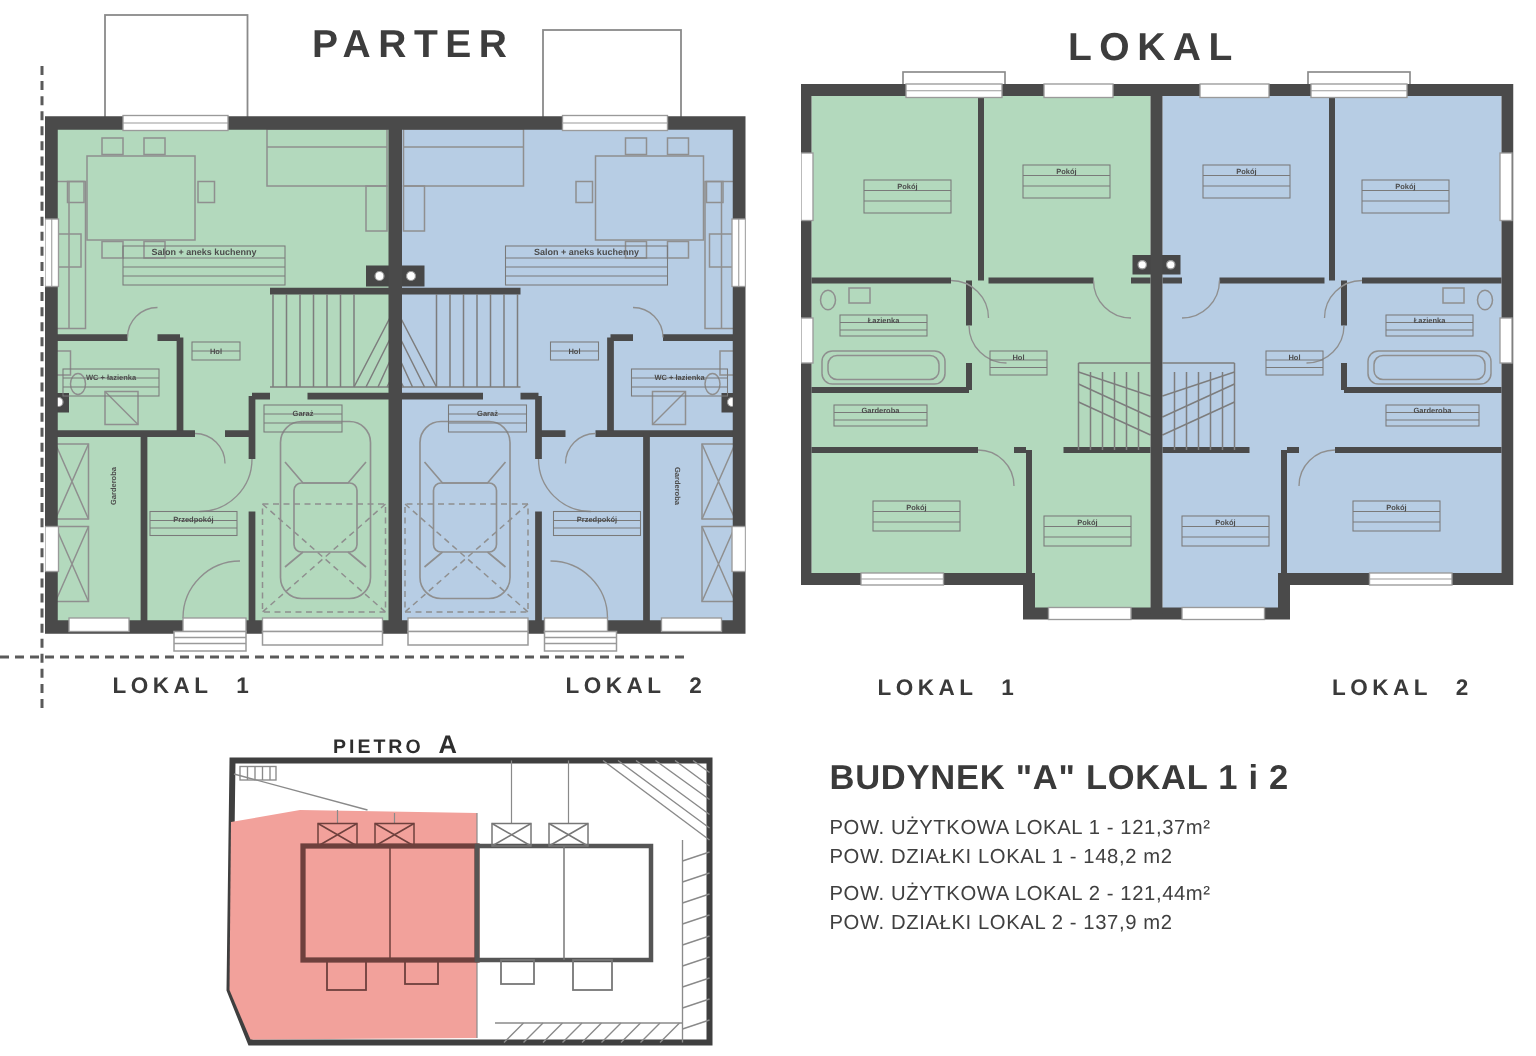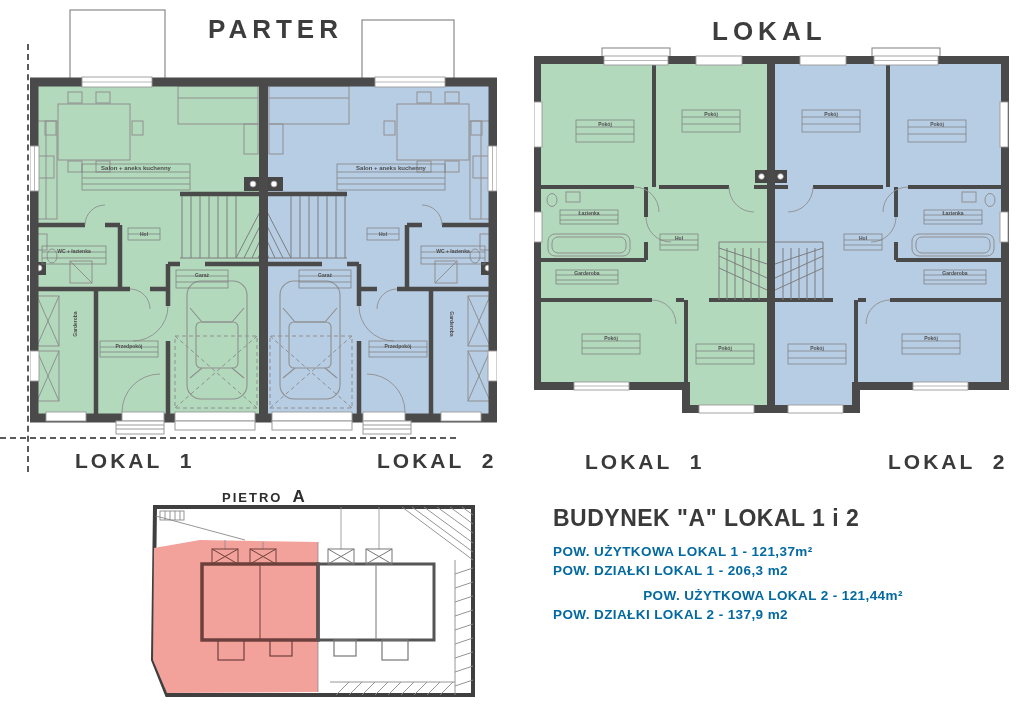--- a/index.html
+++ b/index.html
@@ -1,25 +1,25 @@
 <!DOCTYPE html>
 <html><head>
 <meta charset="utf-8">
 <style>
   html,body{margin:0;padding:0;background:#fff;}
   #stage{position:relative;width:1024px;height:704px;background:#ffffff;overflow:hidden;
          font-family:"Liberation Sans", sans-serif;color:#3c3c3c;}
   .abs{position:absolute;}
   .plan-title{font-weight:bold;font-size:26px;letter-spacing:5px;color:#3d3d3d;}
-  .lokal-label{font-weight:bold;font-size:21px;letter-spacing:3px;word-spacing:9px;color:#3a3a3a;}
+  .lokal-label{font-weight:bold;font-size:15px;letter-spacing:3px;word-spacing:9px;color:#3a3a3a;}
   .budynek-label{font-weight:bold;font-size:13px;letter-spacing:2px;color:#2e2e2e;}
   .budynek-label .big-a{font-size:17px;margin-left:10px;letter-spacing:0;}
   .info-title{font-weight:bold;font-size:23px;color:#3a3a3a;letter-spacing:0.5px;}
-  .info-line{font-weight:bold;font-size:13.5px;color:#0369a1;letter-spacing:0.4px;margin-top:4px;}
-  .gap-before{margin-top:10px;text-align:center;}
+  .info-line{font-weight:normal;font-size:13.5px;color:#404040;letter-spacing:0.4px;margin-top:4px;}
+  .gap-before{margin-top:10px;}
   .dash-v{border-left:2px dashed #5a5a5a;width:0;}
   .dash-h{border-top:2px dashed #5a5a5a;height:0;}
   svg text{fill:#4c4c4c;}
   .roomlabel{font-size:5px;font-weight:bold;text-anchor:middle;}
   .roomlabel-lg{font-size:6px;font-weight:bold;text-anchor:middle;}
 </style>
 </head>
 <body>
 
 <div id="stage">
@@ -366,18 +366,18 @@
     </g>
     <g stroke="#777" stroke-width="1.2" fill="none">
       <rect x="184" y="138" width="22" height="16"></rect>
         <rect x="232" y="138" width="26" height="20"></rect>
     </g>
   </svg>
 
   <div class="abs" style="left:553px;top:505px;width:440px;">
     <div class="info-title">BUDYNEK "A" LOKAL 1 i 2</div>
     <div class="info-line" style="margin-top:12px;">POW. UŻYTKOWA LOKAL 1 - 121,37m²</div>
-    <div class="info-line">POW. DZIAŁKI LOKAL 1 - 206,3 m2</div>
+    <div class="info-line">POW. DZIAŁKI LOKAL 1 - 148,2 m2</div>
     <div class="info-line gap-before">POW. UŻYTKOWA LOKAL 2 - 121,44m²</div>
     <div class="info-line">POW. DZIAŁKI LOKAL 2 - 137,9 m2</div>
   </div>
 
 </div>
 
 </body></html>

